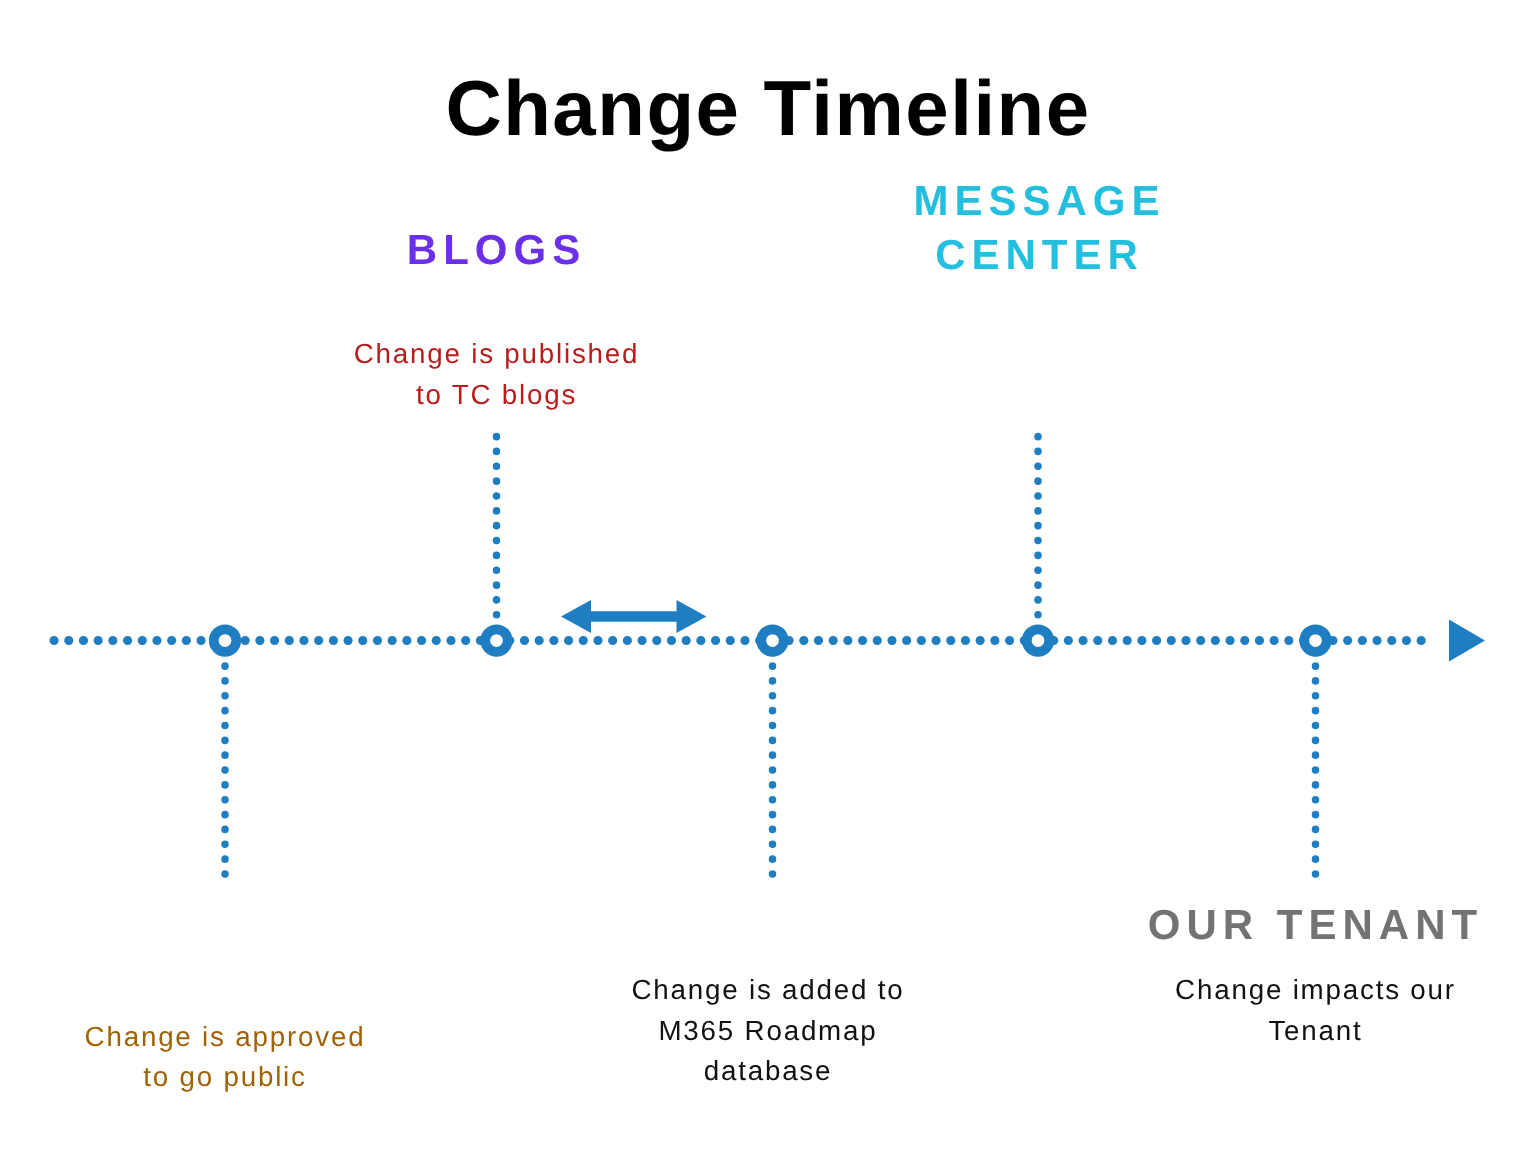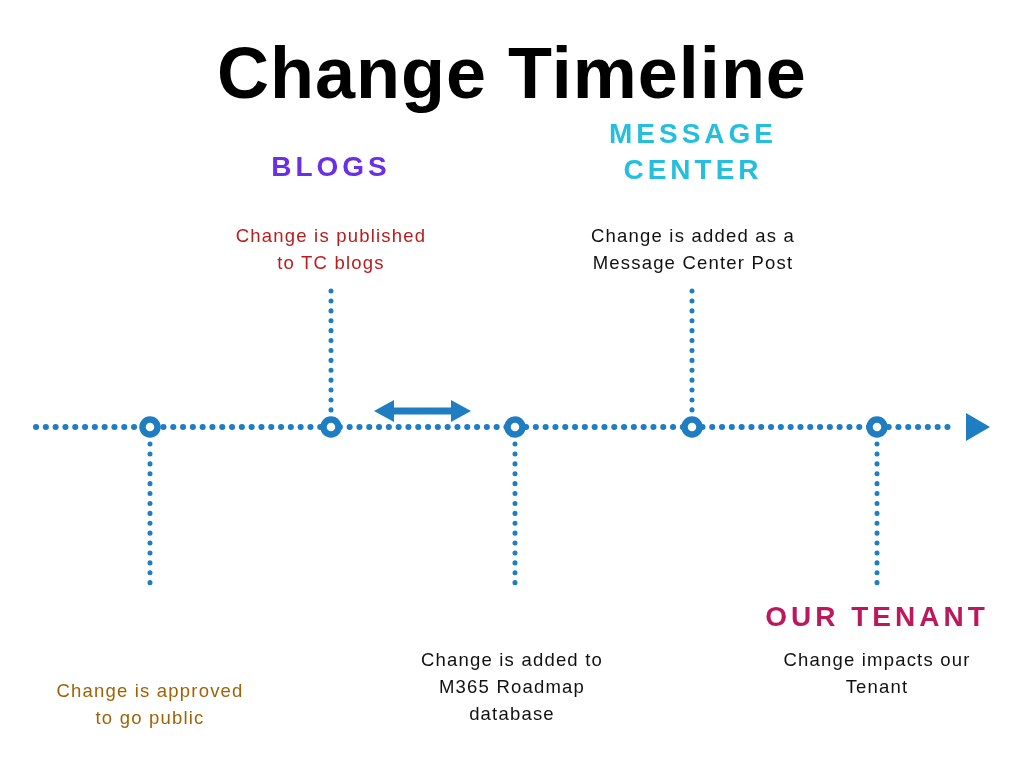--- a/index.html
+++ b/index.html
@@ -11,21 +11,21 @@
     overflow: hidden;
     font-family: "Liberation Sans", sans-serif;
   }
   .title {
     position: absolute;
     top: 33px;
     left: 0;
     width: 1024px;
     margin: 0;
     text-align: center;
-    font-size: 72px;
+    font-size: 52px;
     font-weight: 700;
     letter-spacing: 1px;
     line-height: 80px;
     white-space: pre-line;
   }
   .timeline-svg {
     position: absolute;
     top: 0;
     left: 0;
     width: 1024px;
@@ -99,27 +99,25 @@
     <circle class="node" cx="692" cy="427" r="7.5" style="stroke: rgb(31, 126, 194);"></circle>
     <circle class="node" cx="877" cy="427" r="7.5" style="stroke: rgb(31, 126, 194);"></circle>
   </svg>
 
   <div class="stage-heading" id="blogs-heading" style="color: rgb(107, 47, 232);">BLOGS</div>
   <div class="stage-desc" id="blogs-desc" style="color: #b91c1c;">Change is published
 to TC blogs</div>
 
   <div class="stage-heading" id="mc-heading" style="color: rgb(36, 191, 222);">MESSAGE
 CENTER</div>
-  <div class="stage-desc" id="mc-desc" style="color: rgb(17, 17, 17);">Change is added as a
-Message Center Post</div>
 
   <div class="stage-desc" id="pt-desc" style="color: #a16207;">Change is approved
 to go public</div>
 
   <div class="stage-desc" id="rm-desc" style="color: rgb(17, 17, 17);">Change is added to
 M365 Roadmap
 database</div>
 
-  <div class="stage-heading" id="ot-heading" style="color: #be185d;">OUR TENANT</div>
+  <div class="stage-heading" id="ot-heading" style="color: #737373;">OUR TENANT</div>
   <div class="stage-desc" id="ot-desc" style="color: rgb(17, 17, 17);">Change impacts our
 Tenant</div>
 
 </div>
 
 </body></html>

